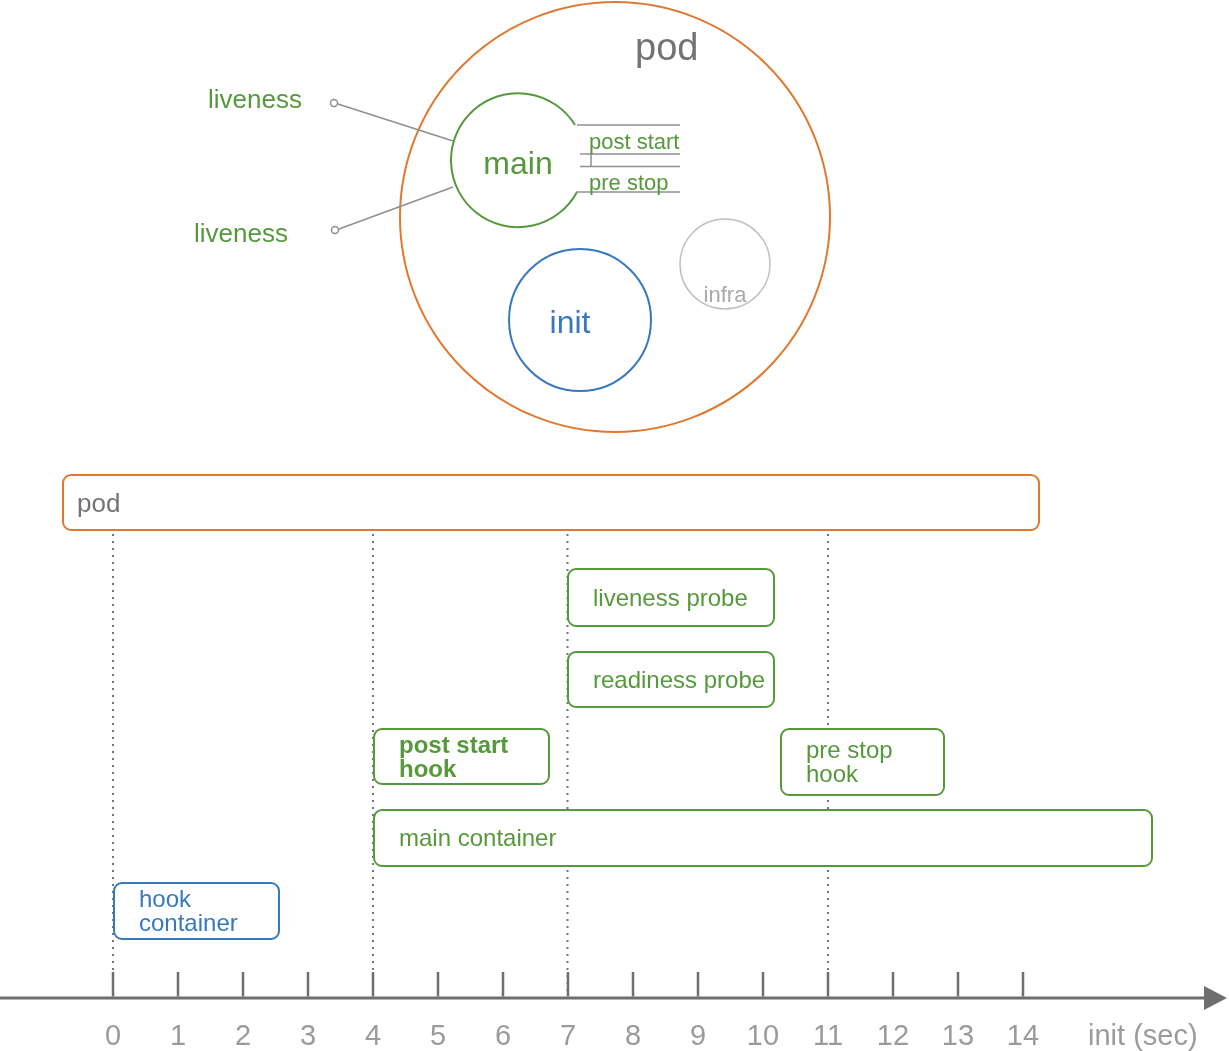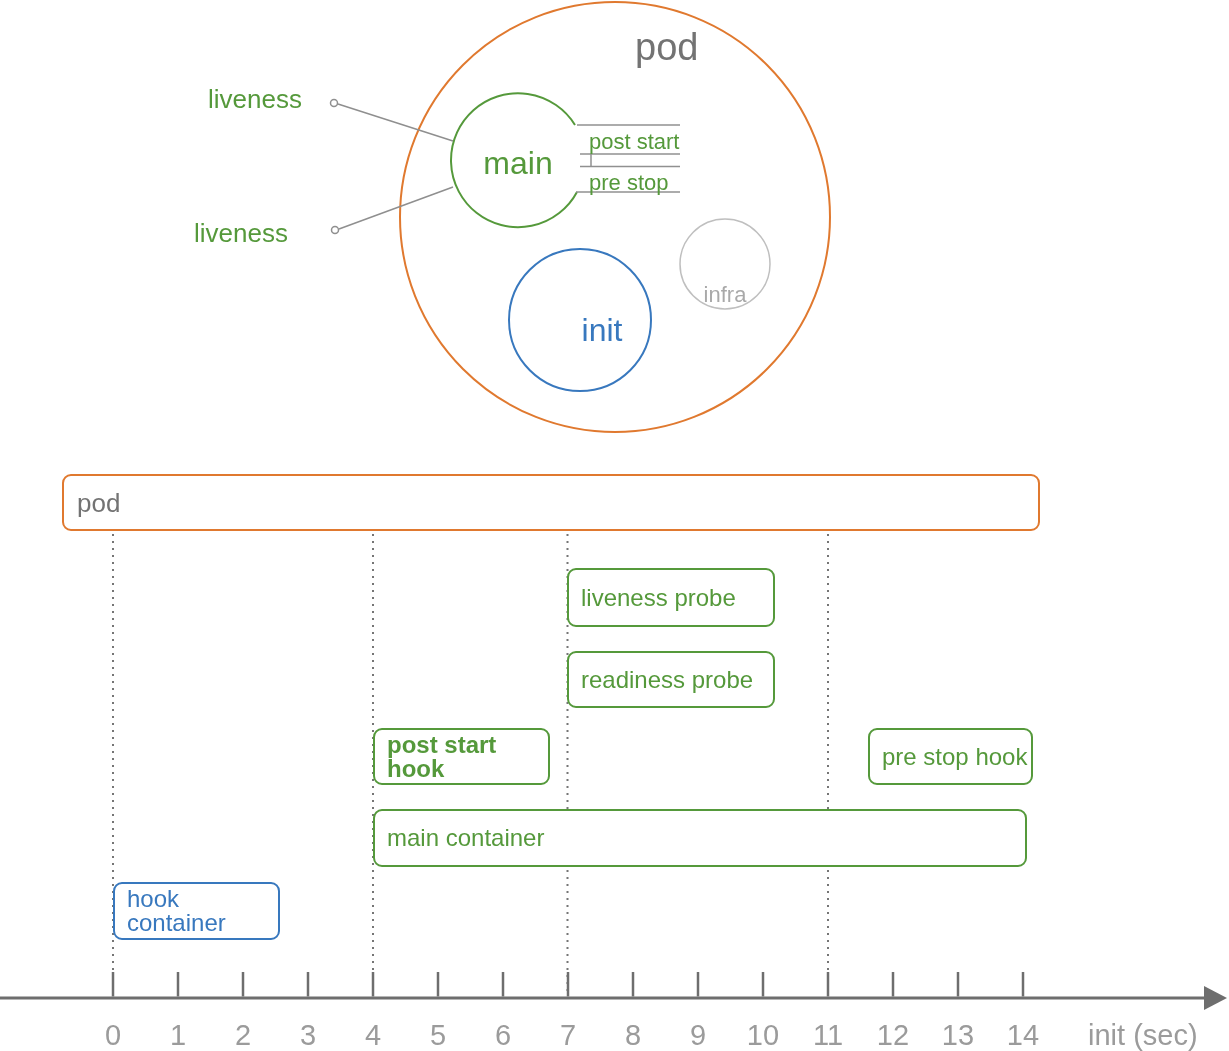--- a/index.html
+++ b/index.html
@@ -14,21 +14,21 @@
   .blue{color:#3878BE;}
   .grayt{color:#A9A9A9;margin-top:30px;}
   .axis-num{color:#9B9B9B;font-size:29px;transform:translateX(-50%);}
   .bar{
     position:absolute;background:#ffffff;border-radius:9px;
     display:flex;align-items:center;box-sizing:border-box;
   }
   .bar.b-green{border:2px solid #55993B;}
   .bar.b-blue{border:2px solid #3878BE;}
   .bar.b-orange{border:2px solid #E0792F;}
-  .bar span{font-size:24px;padding-left:12px;line-height:1;}
+  .bar span{font-size:24px;padding-left:24px;line-height:1;}
   .bar.b-orange span{font-size:26px;padding-left:13px;}
 </style>
 </head>
 <body>
 
 <div class="stage">
 
   <svg width="1229" height="1051" viewBox="0 0 1229 1051">
 
     <circle cx="615" cy="217" r="215" fill="none" stroke="#E0792F" stroke-width="2"></circle>
@@ -68,43 +68,43 @@
       <line x1="763" y1="972" x2="763" y2="996.5"></line>
         <line x1="828" y1="972" x2="828" y2="996.5"></line>
       <line x1="893" y1="972" x2="893" y2="996.5"></line>
         <line x1="958" y1="972" x2="958" y2="996.5"></line>
       <line x1="1023" y1="972" x2="1023" y2="996.5"></line>
     </g>
   </svg>
 
   <div class="lbl orange" style="left:635px;top:28px;font-size:38px;">pod</div>
   <div class="lbl green" style="left:452px;top:147px;width:132px;text-align:center;font-size:32px;">main</div>
-  <div class="lbl blue" style="left:518px;top:306px;width:168px;text-align:center;font-size:32px;margin-top:8px;">init</div>
+  <div class="lbl blue" style="left:486px;top:306px;width:168px;text-align:center;font-size:32px;">init</div>
   <div class="lbl grayt" style="left:680px;top:254px;width:90px;text-align:center;font-size:22px;">infra</div>
   <div class="lbl green" style="left:208px;top:86px;font-size:26px;">liveness</div>
   <div class="lbl green" style="left:194px;top:220px;font-size:26px;">liveness</div>
   <div class="lbl green" style="left:589px;top:131px;font-size:22px;">post start</div>
   <div class="lbl green" style="left:589px;top:172px;font-size:22px;">pre stop</div>
 
   <div class="bar b-orange" style="left:62px;top:474px;width:978px;height:57px;">
     <span class="orange">pod</span>
   </div>
   <div class="bar b-green" style="left:567px;top:568px;width:208px;height:59px;">
     <span class="green">liveness probe</span>
   </div>
   <div class="bar b-green" style="left:567px;top:651px;width:208px;height:57px;">
     <span class="green">readiness probe</span>
   </div>
   <div class="bar b-green" style="left:373px;top:728px;width:177px;height:57px;font-weight:bold;">
     <span class="green">post start hook</span>
   </div>
-  <div class="bar b-green" style="left:868px;top:728px;width:165px;height:57px;">
+  <div class="bar b-green" style="left:780px;top:728px;width:165px;height:68px;">
     <span class="green">pre stop hook</span>
   </div>
-  <div class="bar b-green" style="left:373px;top:809px;width:654px;height:58px;">
+  <div class="bar b-green" style="left:373px;top:809px;width:780px;height:58px;">
     <span class="green">main container</span>
   </div>
   <div class="bar b-blue" style="left:113px;top:882px;width:167px;height:58px;">
     <span class="blue">hook container</span>
   </div>
 
   <div class="lbl axis-num" style="left:113px;top:1021px;">0</div>
   <div class="lbl axis-num" style="left:178px;top:1021px;">1</div>
   <div class="lbl axis-num" style="left:243px;top:1021px;">2</div>
   <div class="lbl axis-num" style="left:308px;top:1021px;">3</div>

